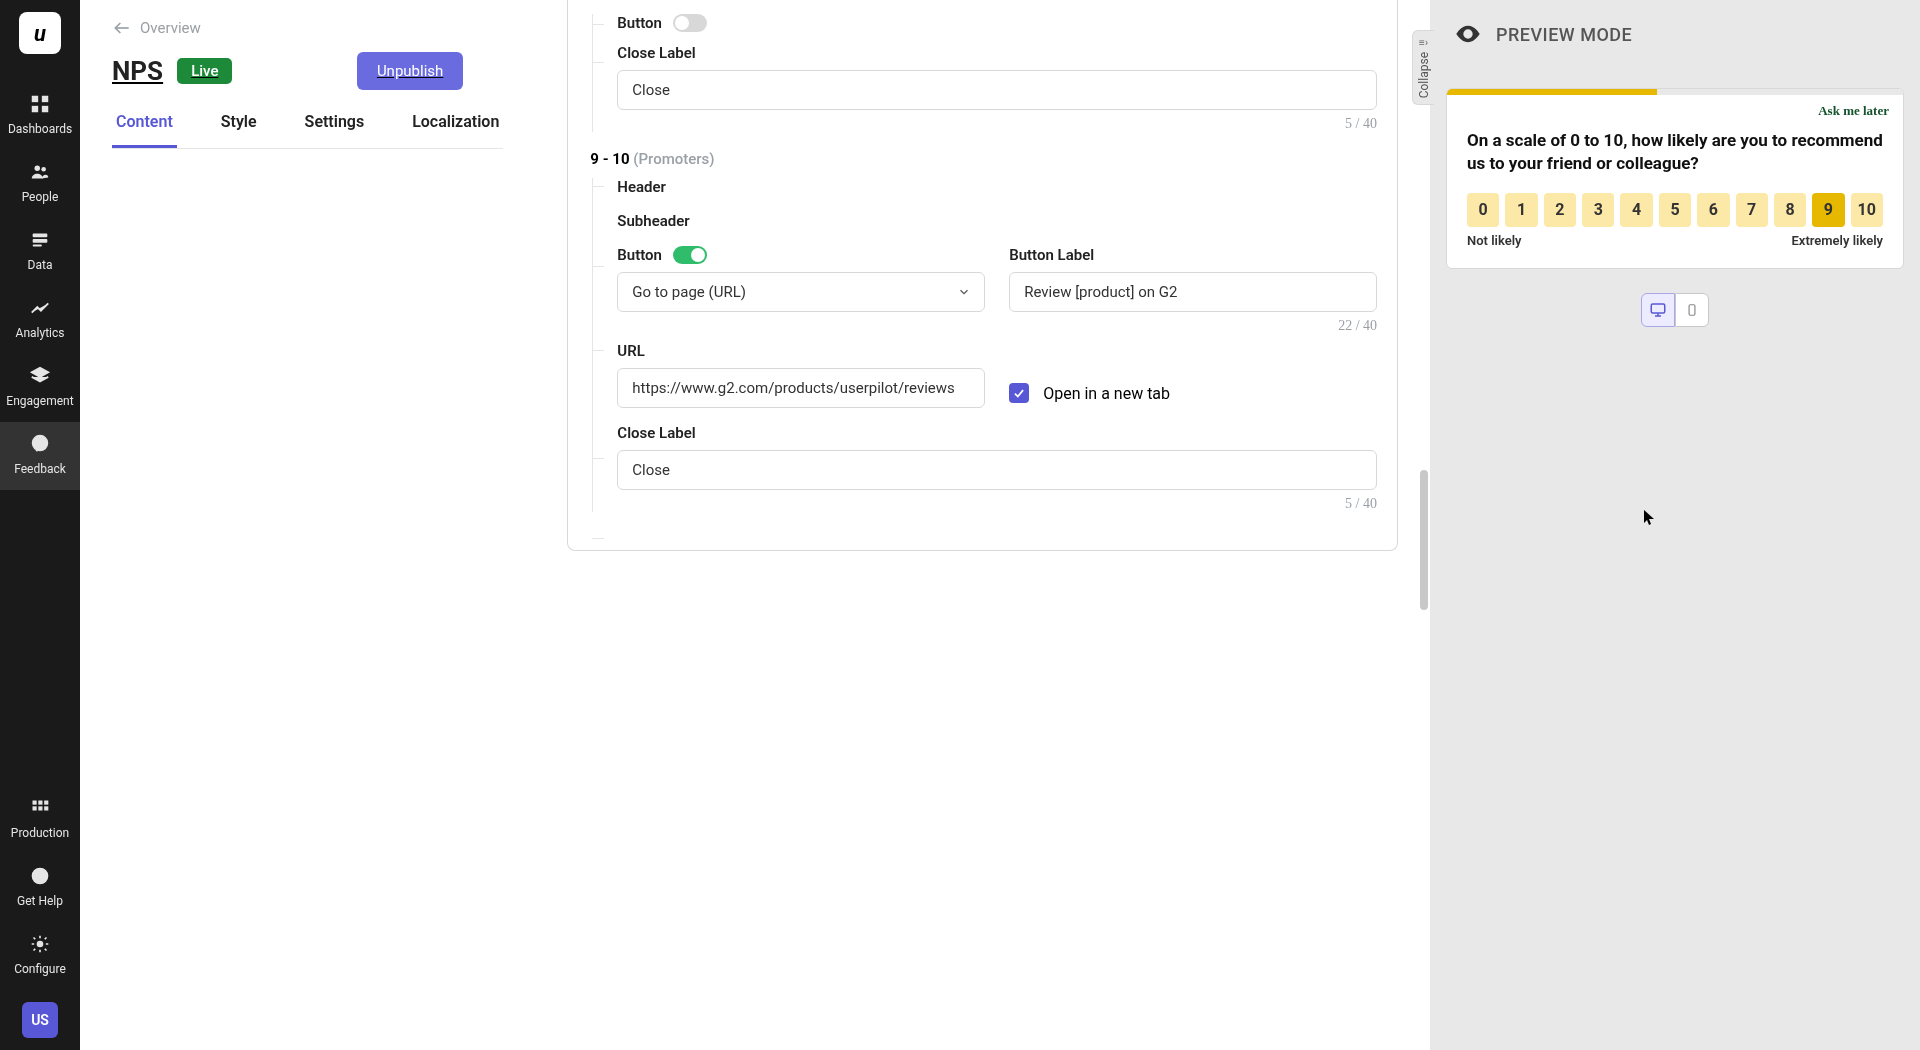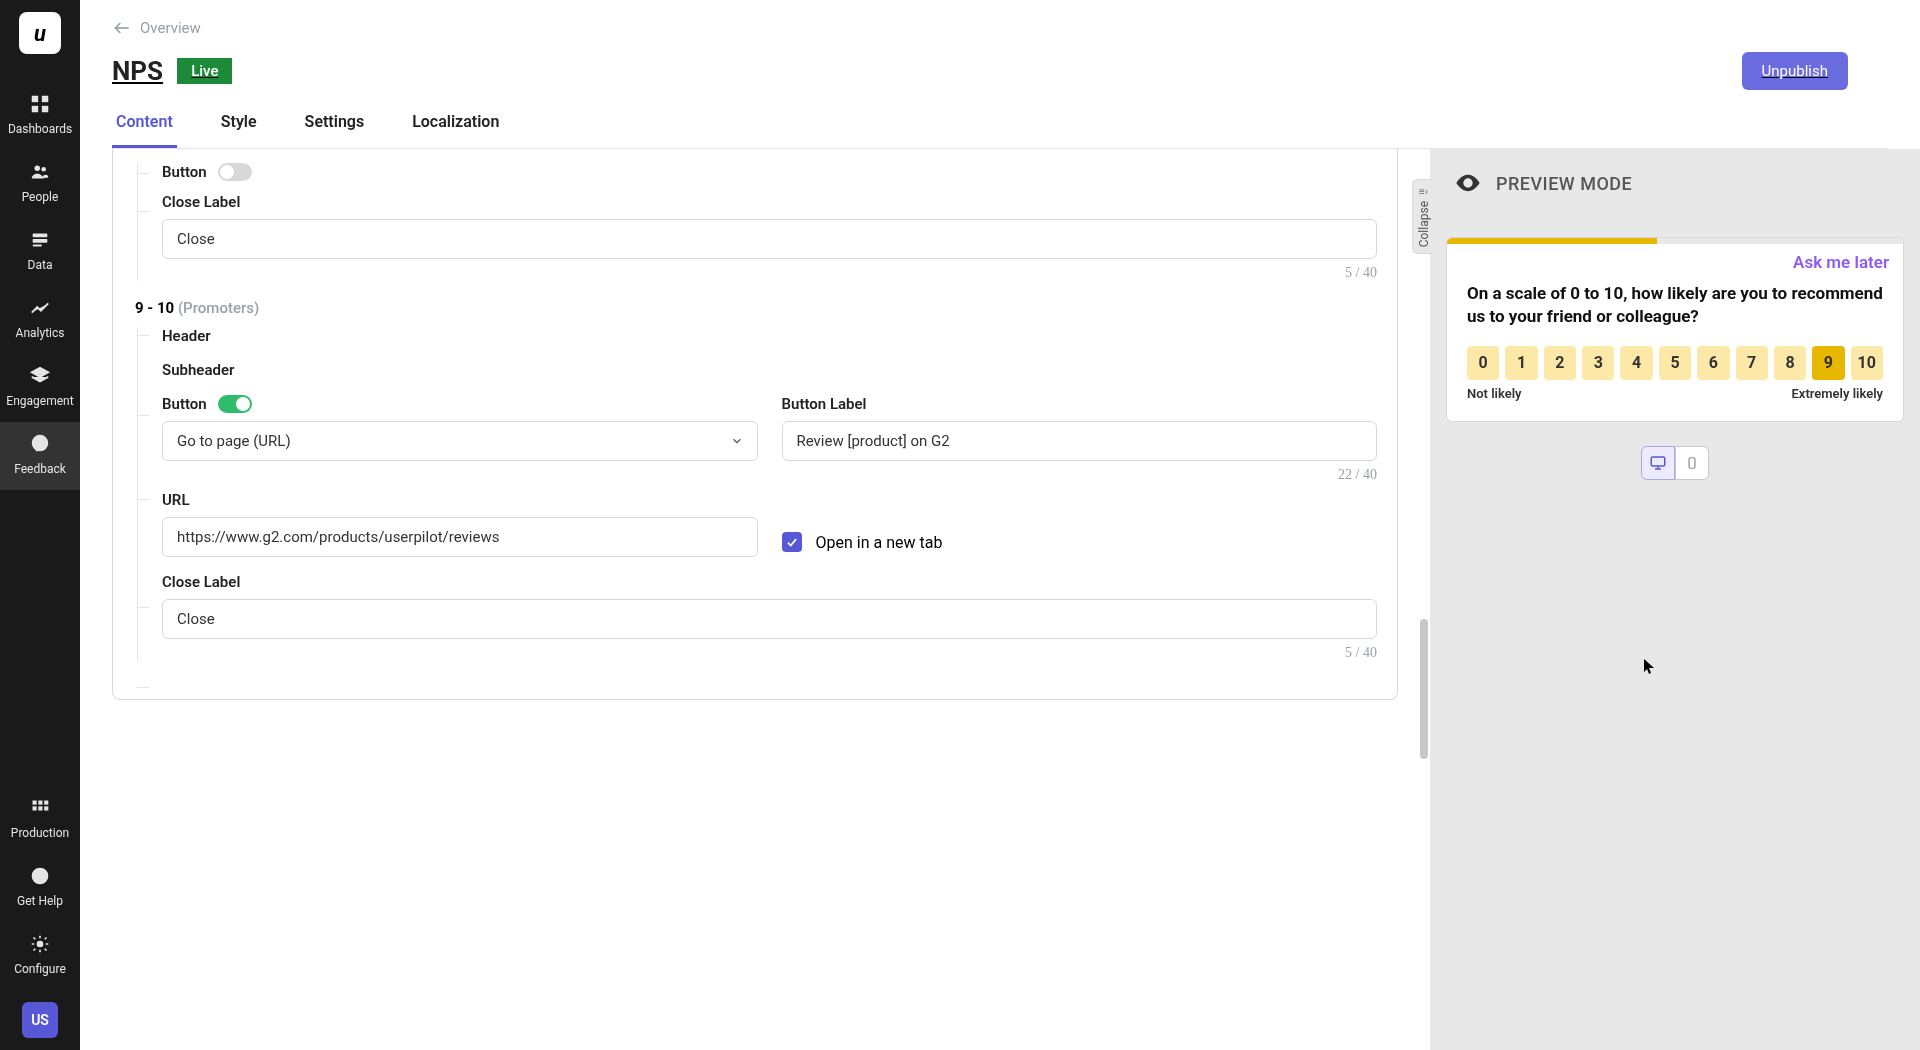--- a/index.html
+++ b/index.html
@@ -9,28 +9,28 @@
 .sidebar { width: 80px; background: #1a1a1a; display: flex; flex-direction: column; align-items: center; padding-top: 12px; }
 .logo-box { width: 42px; height: 42px; background: #fff; border-radius: 8px; display: flex; align-items: center; justify-content: center; margin-bottom: 28px; font-style: italic; font-weight: bold; font-size: 22px; color: #000; }
 .nav-item { width: 80px; display: flex; flex-direction: column; align-items: center; padding: 10px 0 14px; cursor: pointer; color: #e5e5e5; font-size: 12px; }
 .nav-item.active { background: #333; }
 .nav-icon { width: 24px; height: 24px; margin-bottom: 6px; display: flex; align-items: center; justify-content: center; }
 .nav-icon svg { fill: #e5e5e5; }
 .nav-spacer { flex: 1; }
 .avatar-box { width: 36px; height: 36px; background: #5858d6; border-radius: 6px; display: flex; align-items: center; justify-content: center; color: #fff; font-weight: 600; font-size: 14px; margin: 12px 0; }
 
 
-.main { flex: 1; display: flex; flex-direction: column; }
+.main { flex: 1; display: flex; flex-direction: row; }
 .header { padding: 18px 32px 0; }
 .breadcrumb { display: flex; align-items: center; gap: 8px; color: #9aa0a6; font-size: 15px; }
 .breadcrumb svg { stroke: #9aa0a6; }
 .title-row { display: flex; align-items: center; justify-content: space-between; margin-top: 14px; text-decoration: underline; }
 .title-left { display: flex; align-items: center; gap: 14px; }
 .title { font-size: 26px; font-weight: 700; color: #222; }
-.status-badge { background: #1d8a3a; color: #fff; padding: 4px 14px; border-radius: 0; font-size: 15px; font-weight: 500; }
+.status-badge { background: #1d8a3a; color: #fff; padding: 4px 14px; border-radius: 5px; font-size: 15px; font-weight: 500; }
 .unpublish-btn { background: #6b6be0; color: #fff; padding: 10px 20px; border: none; border-radius: 6px; font-size: 15px; cursor: pointer; margin-right: 40px; }
 .tabs { display: flex; gap: 40px; margin-top: 22px; border-bottom: 1px solid #e5e5e5; }
 .tab { padding: 0 4px 14px; font-size: 16px; font-weight: 600; color: #222; cursor: pointer; border-bottom: 3px solid transparent; }
 .tab.active { color: #5858d6; border-bottom-color: #5858d6; }
 
 
 .body { flex: 1; display: flex; overflow: hidden; }
 .form-panel { flex: 1; padding: 0 32px; overflow-y: auto; position: relative; }
 .form-card { border: 1px solid #d8d8d8; border-top: none; border-bottom-left-radius: 8px; border-bottom-right-radius: 8px; padding: 14px 20px 26px; margin-top: 0; }
 .field-block { padding-left: 24px; border-left: 1px solid #e5e5e5; margin-left: 4px; position: relative; margin-bottom: 12px; }
@@ -61,21 +61,21 @@
 .collapse-tab .chev { font-size: 10px; color: #666; display: flex; gap: 0; }
 .collapse-text { writing-mode: vertical-rl; transform: rotate(180deg); font-size: 12px; color: #555; margin-top: 4px; }
 .preview-header { display: flex; align-items: center; gap: 14px; padding: 20px 24px; }
 .preview-header svg { fill: #333; }
 .preview-title { font-size: 18px; font-weight: 500; color: #555; letter-spacing: 0.5px; }
 .preview-stage { flex: 1; padding: 20px 16px; }
 .survey-card { background: #fff; border: 1px solid #d8d8d8; border-radius: 6px; overflow: hidden; }
 .survey-bar { height: 6px; background: #e8e8e8; }
 .survey-bar-fill { height: 100%; width: 46%; background: #e6b800; }
 .survey-top { display: flex; justify-content: flex-end; padding: 8px 14px 0; }
-.ask-later { font-size: 17px; font-weight: 600; color: #8b5cf6; cursor: pointer; }
+.ask-later { font-size: 13px; font-weight: 600; color: #14532d; cursor: pointer; font-family: Liberation Serif, serif; }
 .survey-q { padding: 10px 20px 4px; font-size: 17px; font-weight: 700; line-height: 1.35; color: #111; }
 .score-row { display: flex; gap: 6px; padding: 14px 20px 6px; }
 .score { flex: 1; height: 34px; background: #fce9a8; border-radius: 4px; display: flex; align-items: center; justify-content: center; font-weight: 700; font-size: 16px; color: #333; cursor: pointer; }
 .score.selected { background: #e6b800; }
 .score-labels { display: flex; justify-content: space-between; padding: 0 20px 20px; font-size: 13px; font-weight: 600; color: #333; }
 .device-toggle { display: flex; justify-content: center; margin-top: 24px; }
 .device-toggle .btn { width: 34px; height: 34px; border: 1px solid #c8c8c8; display: flex; align-items: center; justify-content: center; cursor: pointer; background: #fff; }
 .device-toggle .btn:first-child { border-radius: 6px 0 0 6px; }
 .device-toggle .btn:last-child { border-radius: 0 6px 6px 0; }
 .device-toggle .btn.active { background: #ecebff; border-color: #a8a8e8; }

